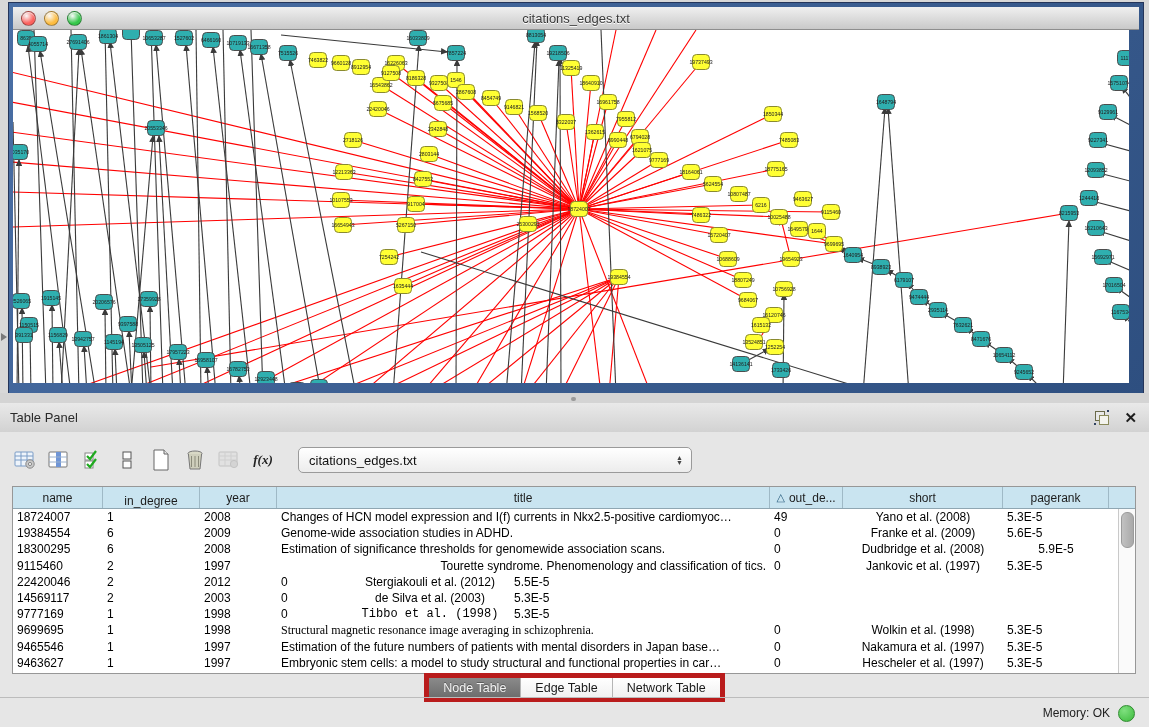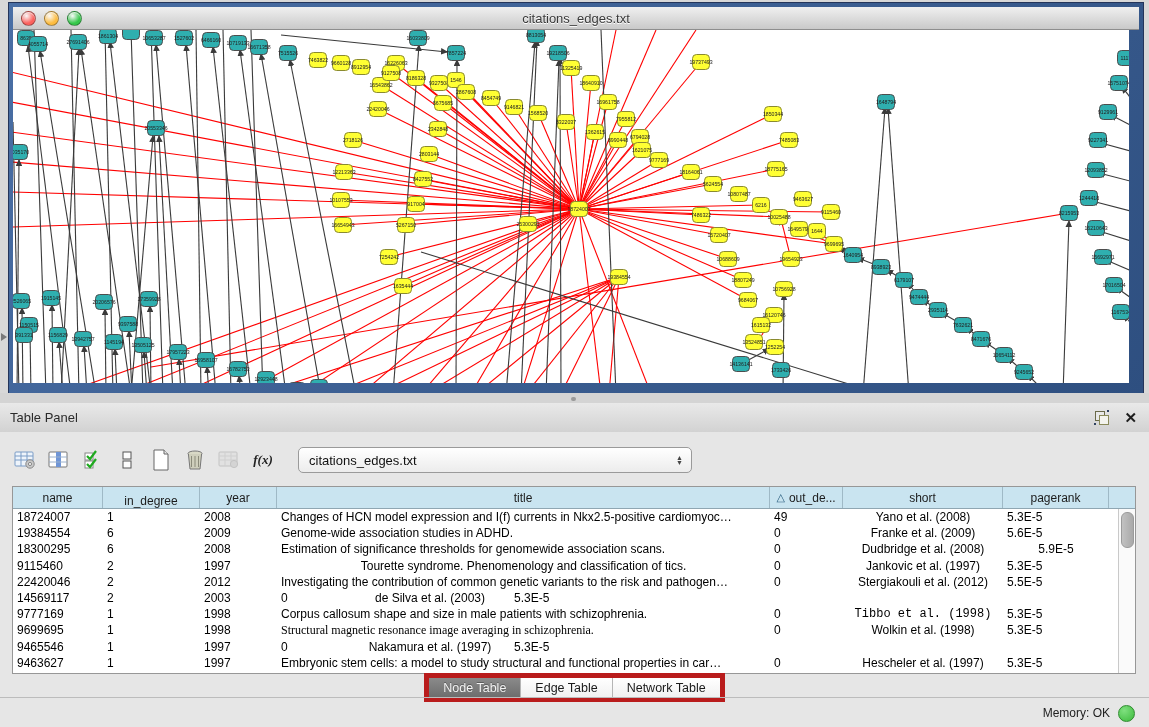--- a/index.html
+++ b/index.html
@@ -867,64 +867,63 @@
             <div class="tcell" style="width: 77px; text-align: left;">2008</div>
             <div class="tcell" style="width: 493px; text-align: left;">Estimation of significance thresholds for genomewide association scans.</div>
             <div class="tcell" style="width: 73px; text-align: left;">0</div>
             <div class="tcell" style="width: 160px; text-align: center;">Dudbridge et al. (2008)</div>
             <div class="tcell" style="width: 106px; text-align: center;">5.9E-5</div>
           </div>
           <div class="trow">
             <div class="tcell" style="width: 90px; text-align: left;">9115460</div>
             <div class="tcell" style="width: 97px; text-align: left;">2</div>
             <div class="tcell" style="width: 77px; text-align: left;">1997</div>
-            <div class="tcell" style="width: 493px; text-align: center;">Tourette syndrome. Phenomenology and classification of tics.</div>
+            <div class="tcell" style="width: 493px; text-align: right;">Tourette syndrome. Phenomenology and classification of tics.</div>
             <div class="tcell" style="width: 73px; text-align: left;">0</div>
             <div class="tcell" style="width: 160px; text-align: center;">Jankovic et al. (1997)</div>
             <div class="tcell" style="width: 106px; text-align: left;">5.3E-5</div>
           </div>
           <div class="trow">
             <div class="tcell" style="width: 90px; text-align: left;">22420046</div>
             <div class="tcell" style="width: 97px; text-align: left;">2</div>
             <div class="tcell" style="width: 77px; text-align: left;">2012</div>
-            <div class="tcell" style="width: 493px; text-align: left;">Investigating the contribution of common genetic variants to the risk and pathogen…</div>
             <div class="tcell" style="width: 73px; text-align: left;">0</div>
             <div class="tcell" style="width: 160px; text-align: center;">Stergiakouli et al. (2012)</div>
             <div class="tcell" style="width: 106px; text-align: left;">5.5E-5</div>
           </div>
           <div class="trow">
             <div class="tcell" style="width: 90px; text-align: left;">14569117</div>
             <div class="tcell" style="width: 97px; text-align: left;">2</div>
             <div class="tcell" style="width: 77px; text-align: left;">2003</div>
             <div class="tcell" style="width: 73px; text-align: left;">0</div>
             <div class="tcell" style="width: 160px; text-align: center;">de Silva et al. (2003)</div>
             <div class="tcell" style="width: 106px; text-align: left;">5.3E-5</div>
           </div>
           <div class="trow">
             <div class="tcell" style="width: 90px; text-align: left;">9777169</div>
             <div class="tcell" style="width: 97px; text-align: left;">1</div>
             <div class="tcell" style="width: 77px; text-align: left;">1998</div>
-            <div class="tcell" style="width: 493px; text-align: left;">Corpus callosum shape and size in male patients with schizophrenia.</div>
             <div class="tcell" style="width: 73px; text-align: left;">0</div>
             <div class="tcell" style="width: 160px; text-align: center; font-family: Liberation Mono, monospace;">Tibbo et al. (1998)</div>
             <div class="tcell" style="width: 106px; text-align: left;">5.3E-5</div>
           </div>
           <div class="trow">
             <div class="tcell" style="width: 90px; text-align: left;">9699695</div>
             <div class="tcell" style="width: 97px; text-align: left;">1</div>
             <div class="tcell" style="width: 77px; text-align: left;">1998</div>
             <div class="tcell" style="width: 493px; text-align: left; font-family: Liberation Serif, serif;">Structural magnetic resonance image averaging in schizophrenia.</div>
             <div class="tcell" style="width: 73px; text-align: left;">0</div>
             <div class="tcell" style="width: 160px; text-align: center;">Wolkin et al. (1998)</div>
             <div class="tcell" style="width: 106px; text-align: left;">5.3E-5</div>
           </div>
           <div class="trow">
             <div class="tcell" style="width: 90px; text-align: left;">9465546</div>
             <div class="tcell" style="width: 97px; text-align: left;">1</div>
             <div class="tcell" style="width: 77px; text-align: left;">1997</div>
+            <div class="tcell" style="width: 493px; text-align: left;">Estimation of the future numbers of patients with mental disorders in Japan base…</div>
             <div class="tcell" style="width: 73px; text-align: left;">0</div>
             <div class="tcell" style="width: 160px; text-align: center;">Nakamura et al. (1997)</div>
             <div class="tcell" style="width: 106px; text-align: left;">5.3E-5</div>
           </div>
           <div class="trow">
             <div class="tcell" style="width: 90px; text-align: left;">9463627</div>
             <div class="tcell" style="width: 97px; text-align: left;">1</div>
             <div class="tcell" style="width: 77px; text-align: left;">1997</div>
             <div class="tcell" style="width: 493px; text-align: left;">Embryonic stem cells: a model to study structural and functional properties in car…</div>
             <div class="tcell" style="width: 73px; text-align: left;">0</div>

